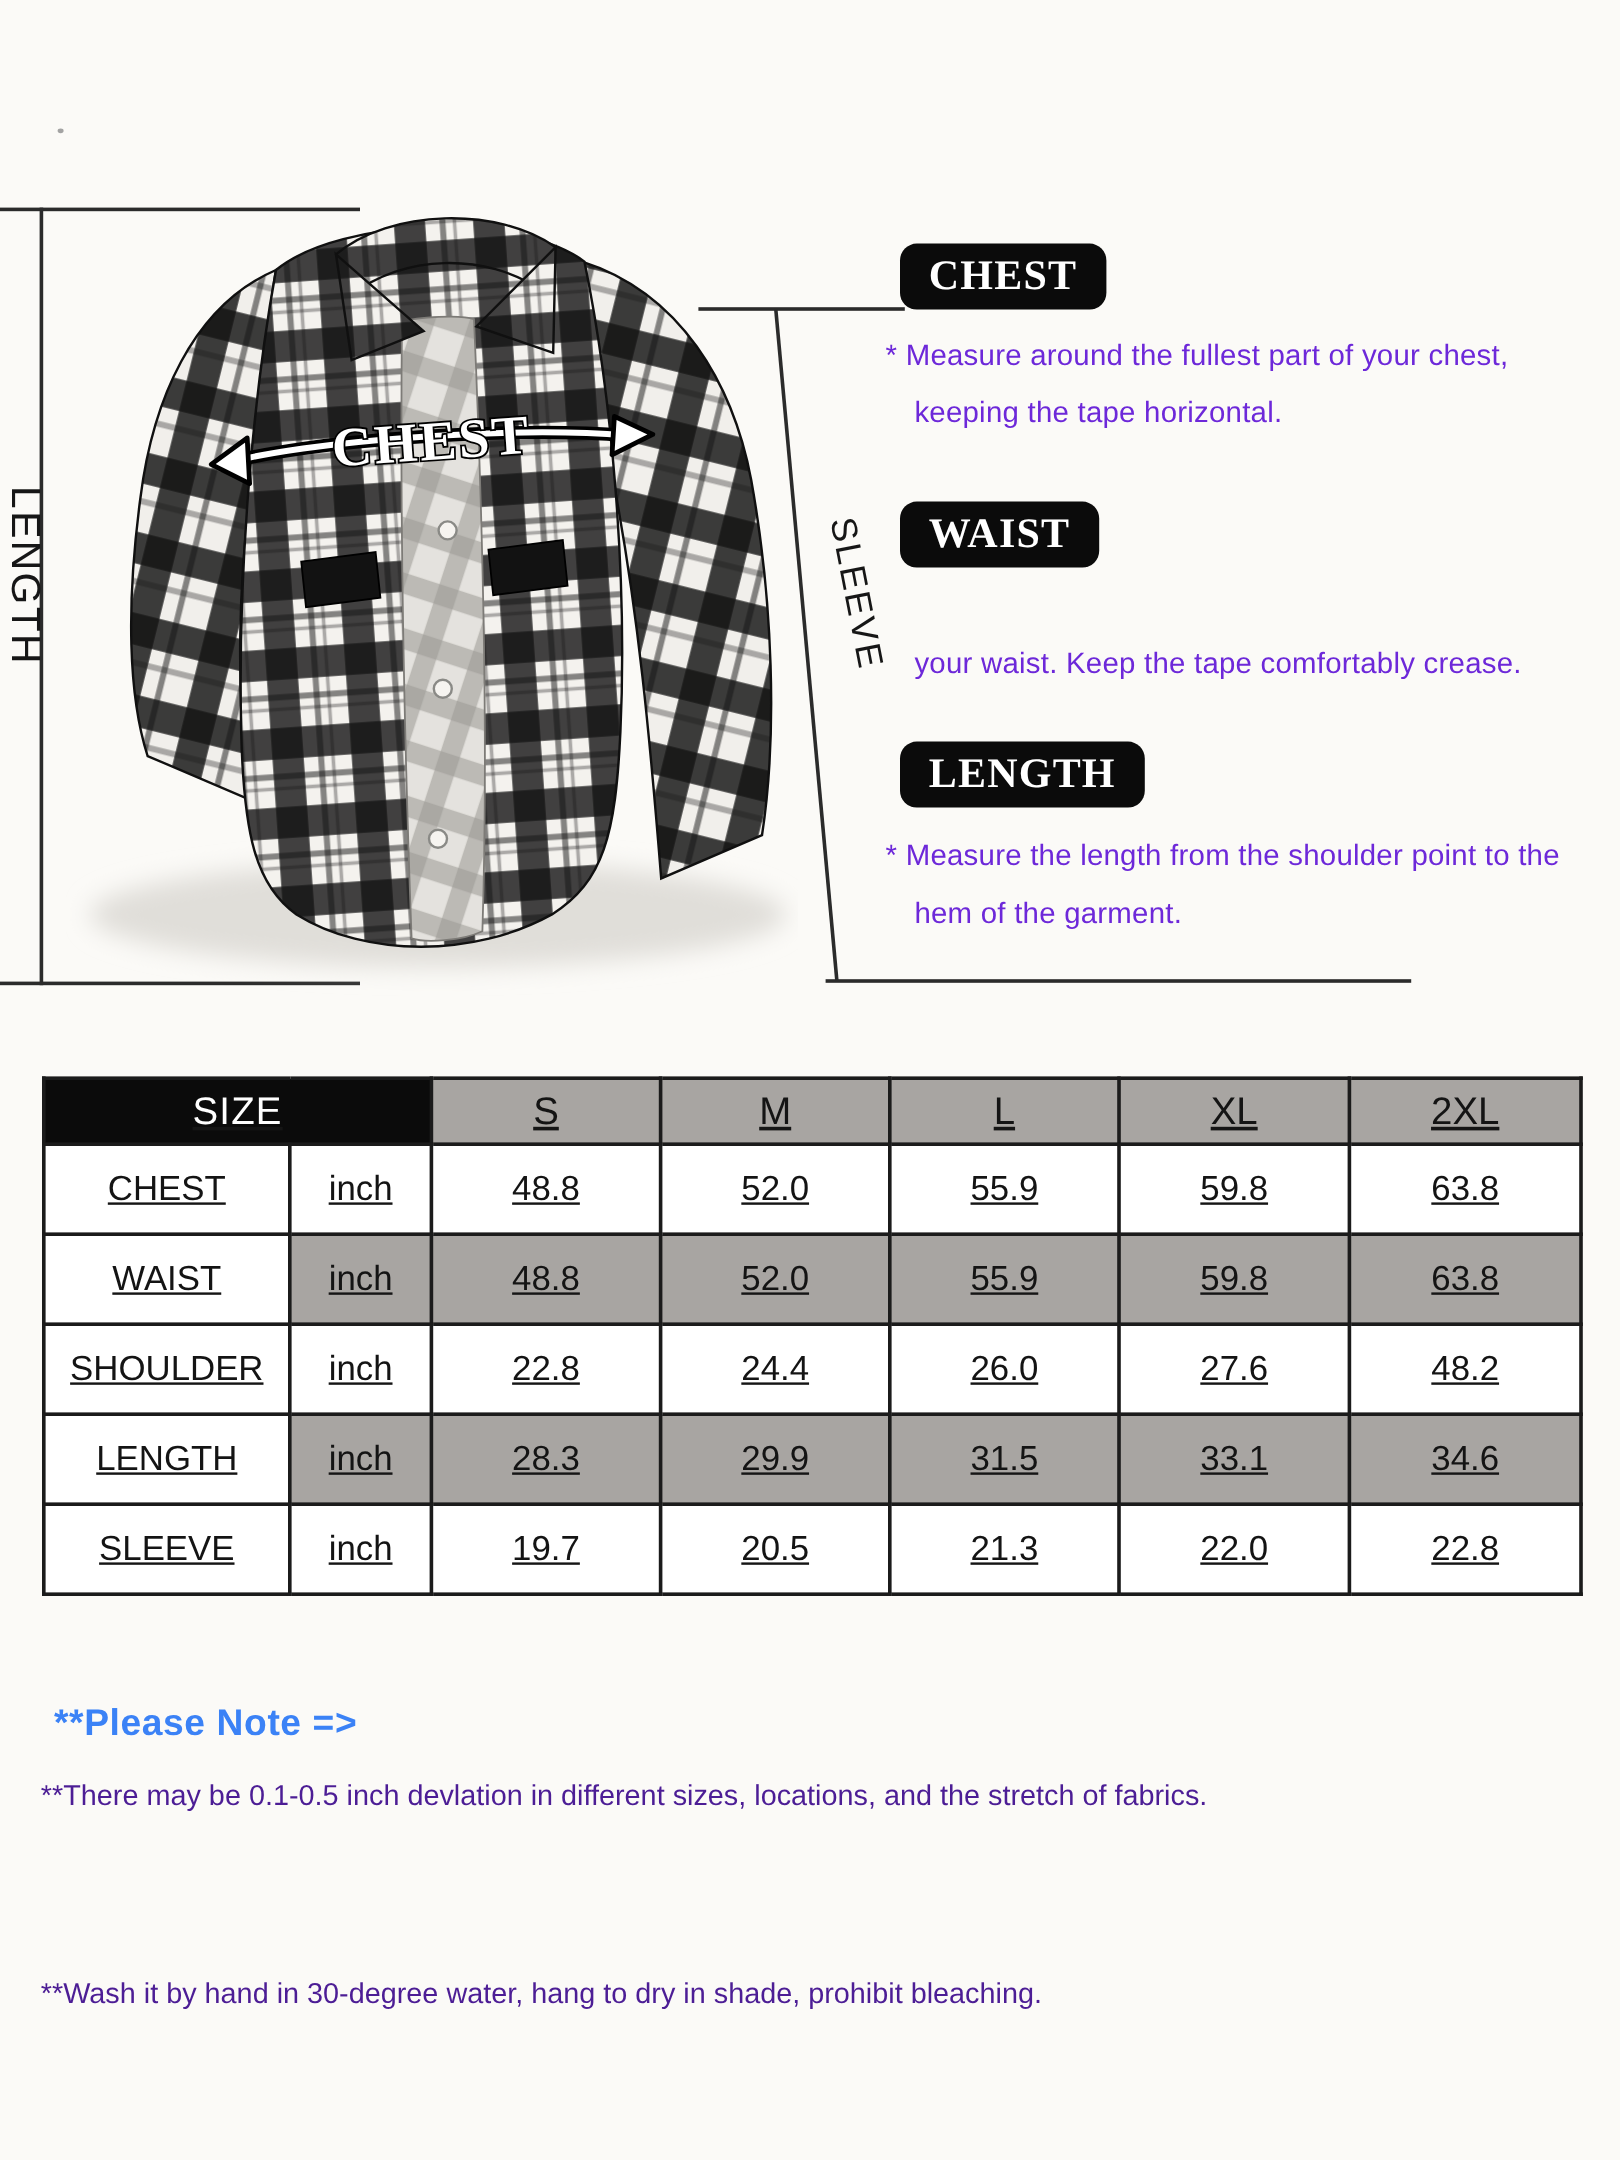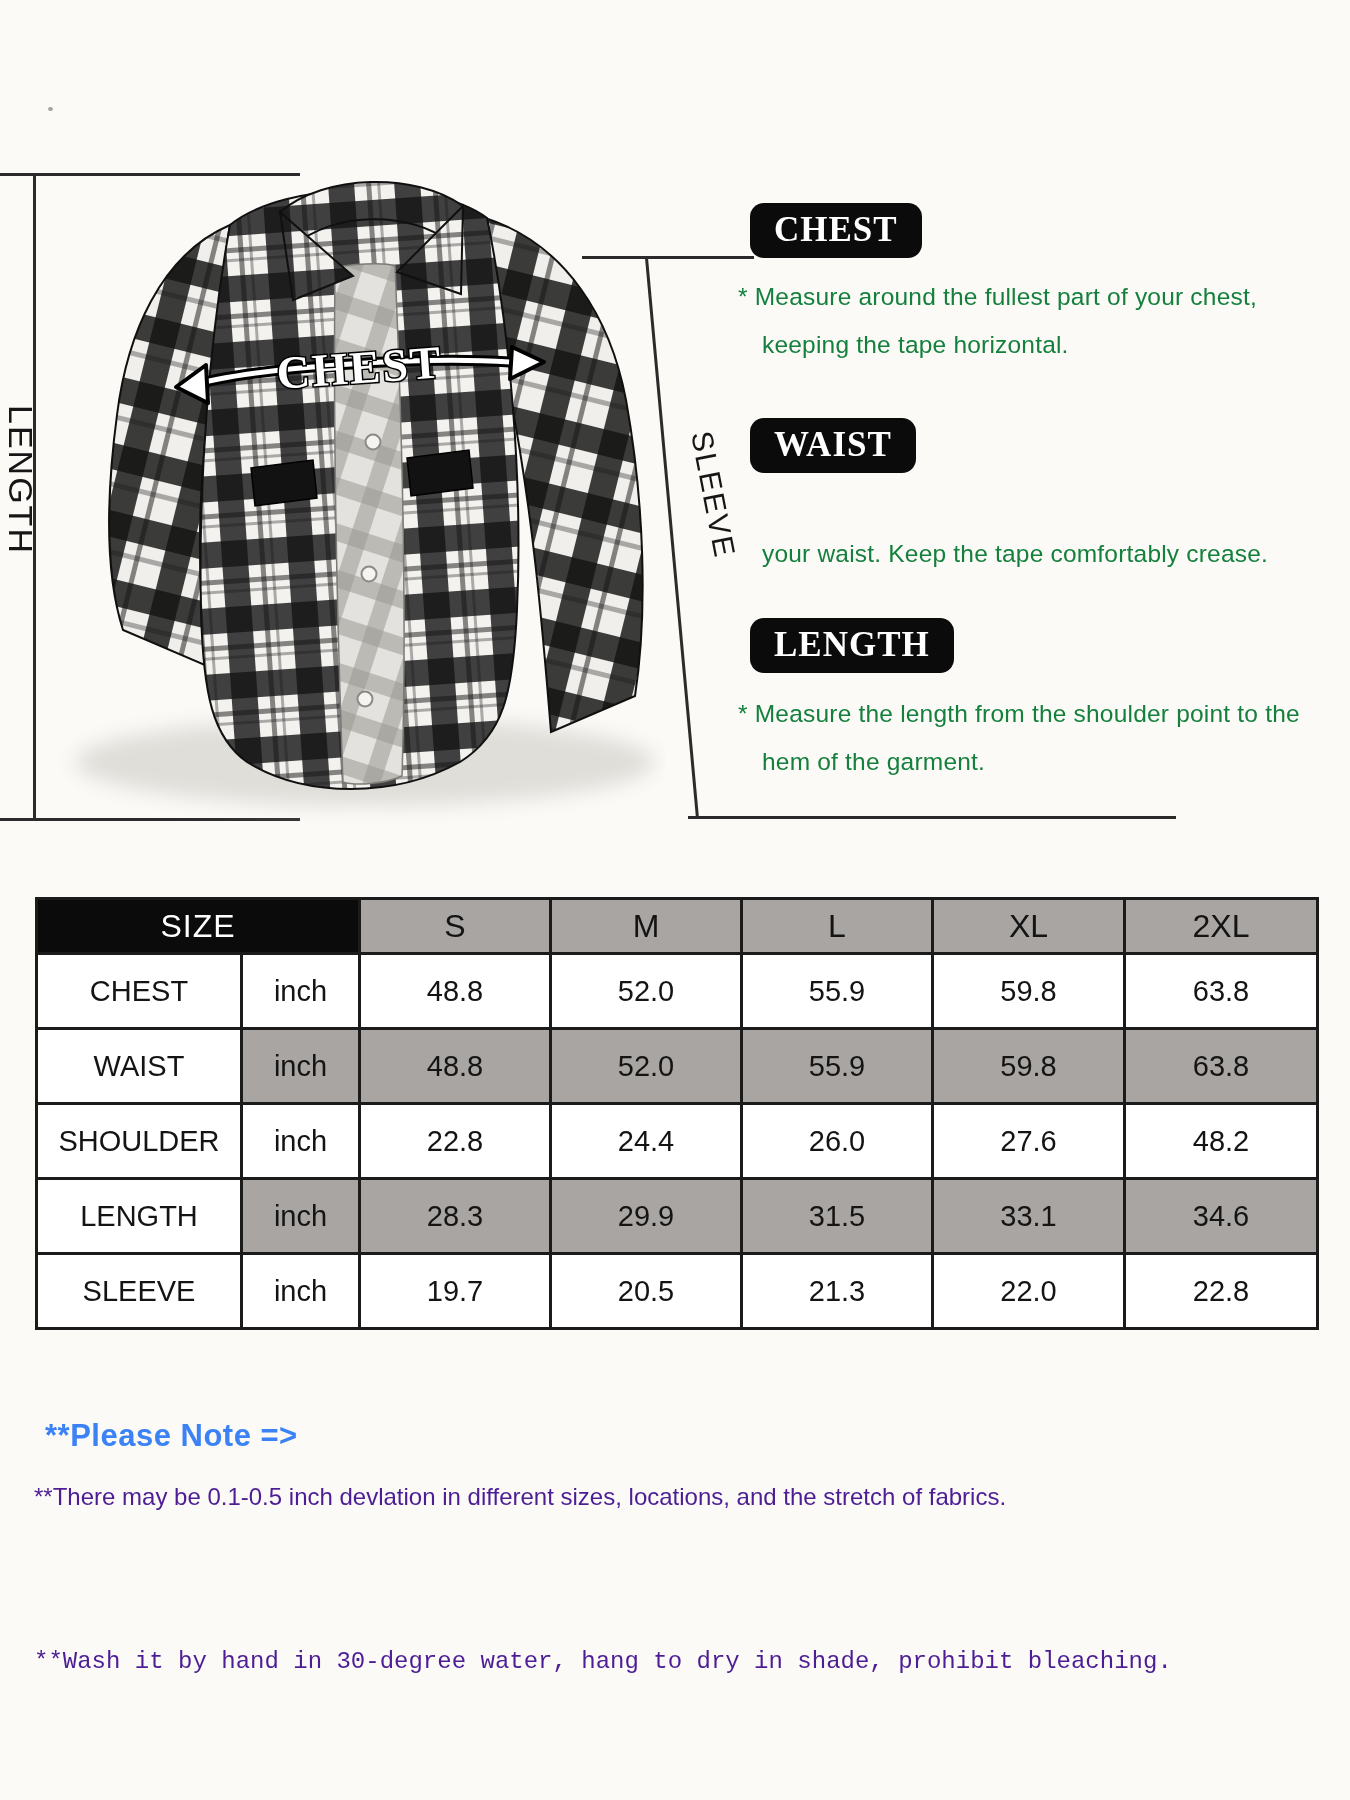--- a/index.html
+++ b/index.html
@@ -13,30 +13,31 @@
   .rot-label{
     position:absolute;text-align:center;font-size:34px;color:#161616;
     letter-spacing:2px;font-family:"Liberation Sans",sans-serif;
   }
   .badge{
     position:absolute;left:750px;background:#0b0b0b;color:#ffffff;
     font-family:"Liberation Serif",serif;font-weight:bold;font-size:35px;
     letter-spacing:1px;padding:8px 24px;border-radius:14px;line-height:1.1;
   }
   .desc{
-    position:absolute;font-size:24.5px;color:#15803d;letter-spacing:0.2px;
+    position:absolute;font-size:24.5px;color:#6d28d9;letter-spacing:0.2px;
     white-space:nowrap;
   }
   .desc.l1{left:738px;}
   .desc.l2{left:762px;}
   
   #size-table{
     position:absolute;left:35px;top:897px;width:1281px;
     border-collapse:collapse;table-layout:fixed;
     font-family:"Liberation Sans",sans-serif;
+    text-decoration:underline;
   }
   #size-table td{
     border:3px solid #1b1b1b;text-align:center;vertical-align:middle;
     font-size:29px;color:#141414;background:#ffffff;padding:0;
   }
   #size-table tr.hdr td{height:52px;font-size:32px;}
   #size-table tr.row td{height:72px;}
   #size-table td.black{background:#0b0b0b;color:#ffffff;font-size:34px;letter-spacing:1px;}
   #size-table td.gray{background:#a8a5a2;}
   
@@ -195,15 +196,15 @@
       <td>20.5</td>
       <td>21.3</td>
       <td>22.0</td>
       <td>22.8</td>
     </tr>
   </tbody>
     </table>
 
   <div class="note-title">**Please Note =&gt;</div>
   <div class="note-item" style="top:1483px;">**There may be 0.1-0.5 inch devlation in different sizes, locations, and the stretch of fabrics.</div>
-  <div class="note-item" style="top:1648px;font-family:Liberation Mono, monospace;">**Wash it by hand in 30-degree water, hang to dry in shade, prohibit bleaching.</div>
+  <div class="note-item" style="top:1648px;">**Wash it by hand in 30-degree water, hang to dry in shade, prohibit bleaching.</div>
 
 </div>
 
 </body></html>

